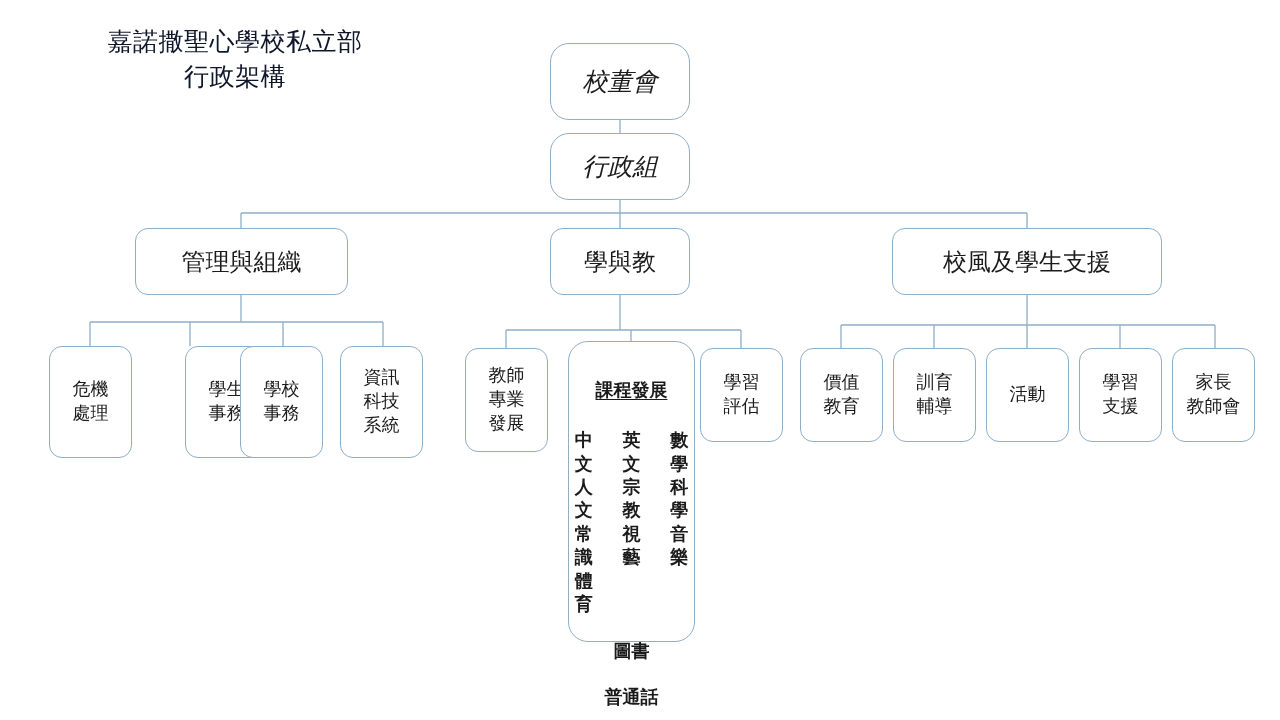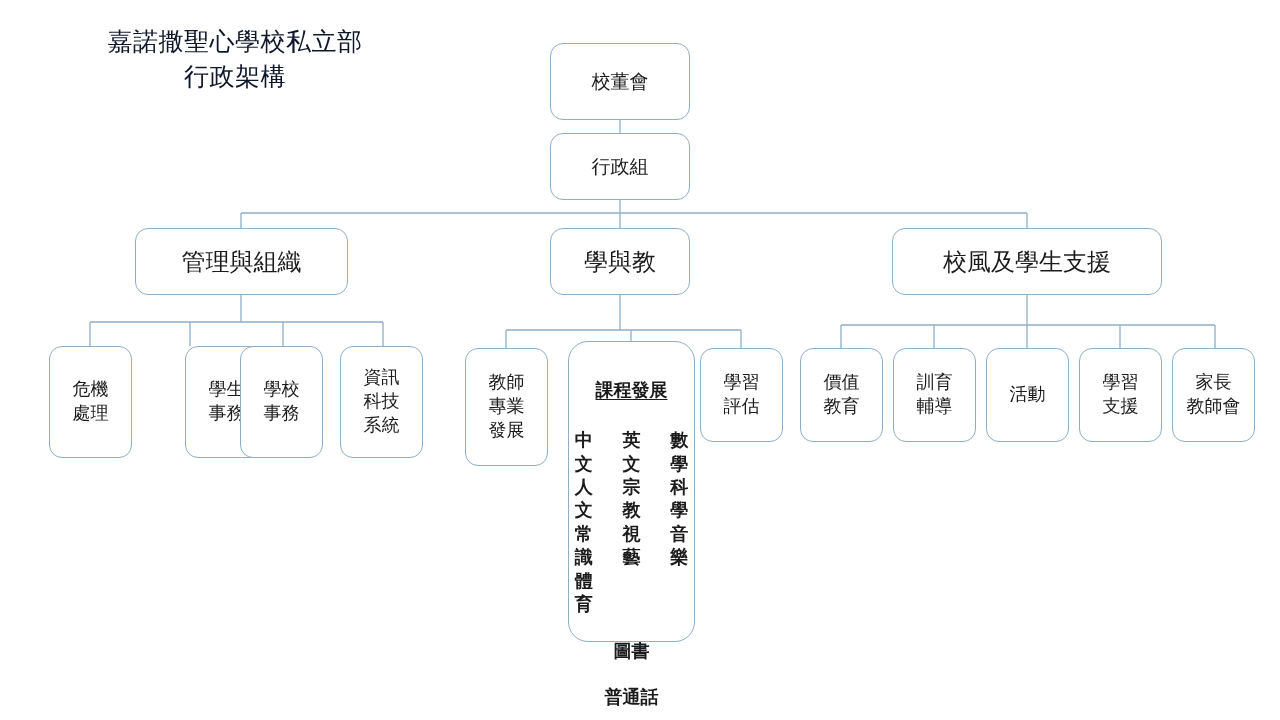--- a/index.html
+++ b/index.html
@@ -48,21 +48,21 @@
     background: #ffffff;
     display: flex;
     align-items: center;
     justify-content: center;
     text-align: center;
     line-height: 1.32;
     color: #1b1b1b;
     white-space: pre-line;
     z-index: 2;
   }
-  .node.lvl1 { font-size: 19px; border-radius: 13px; }
+  .node.lvl1 { font-size: 25px; border-radius: 19px; font-style: italic; }
   .node.lvl2 { font-size: 24px; border-radius: 13px; }
   .node.leaf { font-size: 18px; border-radius: 13px; }
   .node.curriculum {
     align-items: flex-start;
     padding-top: 14px;
     border-radius: 20px;
     font-weight: bold;
   }
   .curr-inner {
     width: 100%;
@@ -144,21 +144,21 @@
   <div class="node leaf" style="left:142px; top:346px; width:83px; height:112px;margin-left:43px;">學生
 事務</div>
 
   <div class="node leaf" style="left:240px; top:346px; width:83px; height:112px;">學校
 事務</div>
 
   <div class="node leaf" style="left:340px; top:346px; width:83px; height:112px;">資訊
 科技
 系統</div>
 
-  <div class="node leaf" style="left:465px; top:348px; width:83px; height:118px;">教師
+  <div class="node leaf" style="left:465px; top:348px; width:83px; height:104px;">教師
 專業
 發展</div>
 
   <div class="node leaf curriculum" style="left:568px; top:341px; width:127px; height:301px;">
     <div class="curr-inner">
       <span class="curr-head">課程發展</span>
       <div class="curr-grid">
         <span>中文</span>
         <span>英文</span>
         <span>數學</span>

